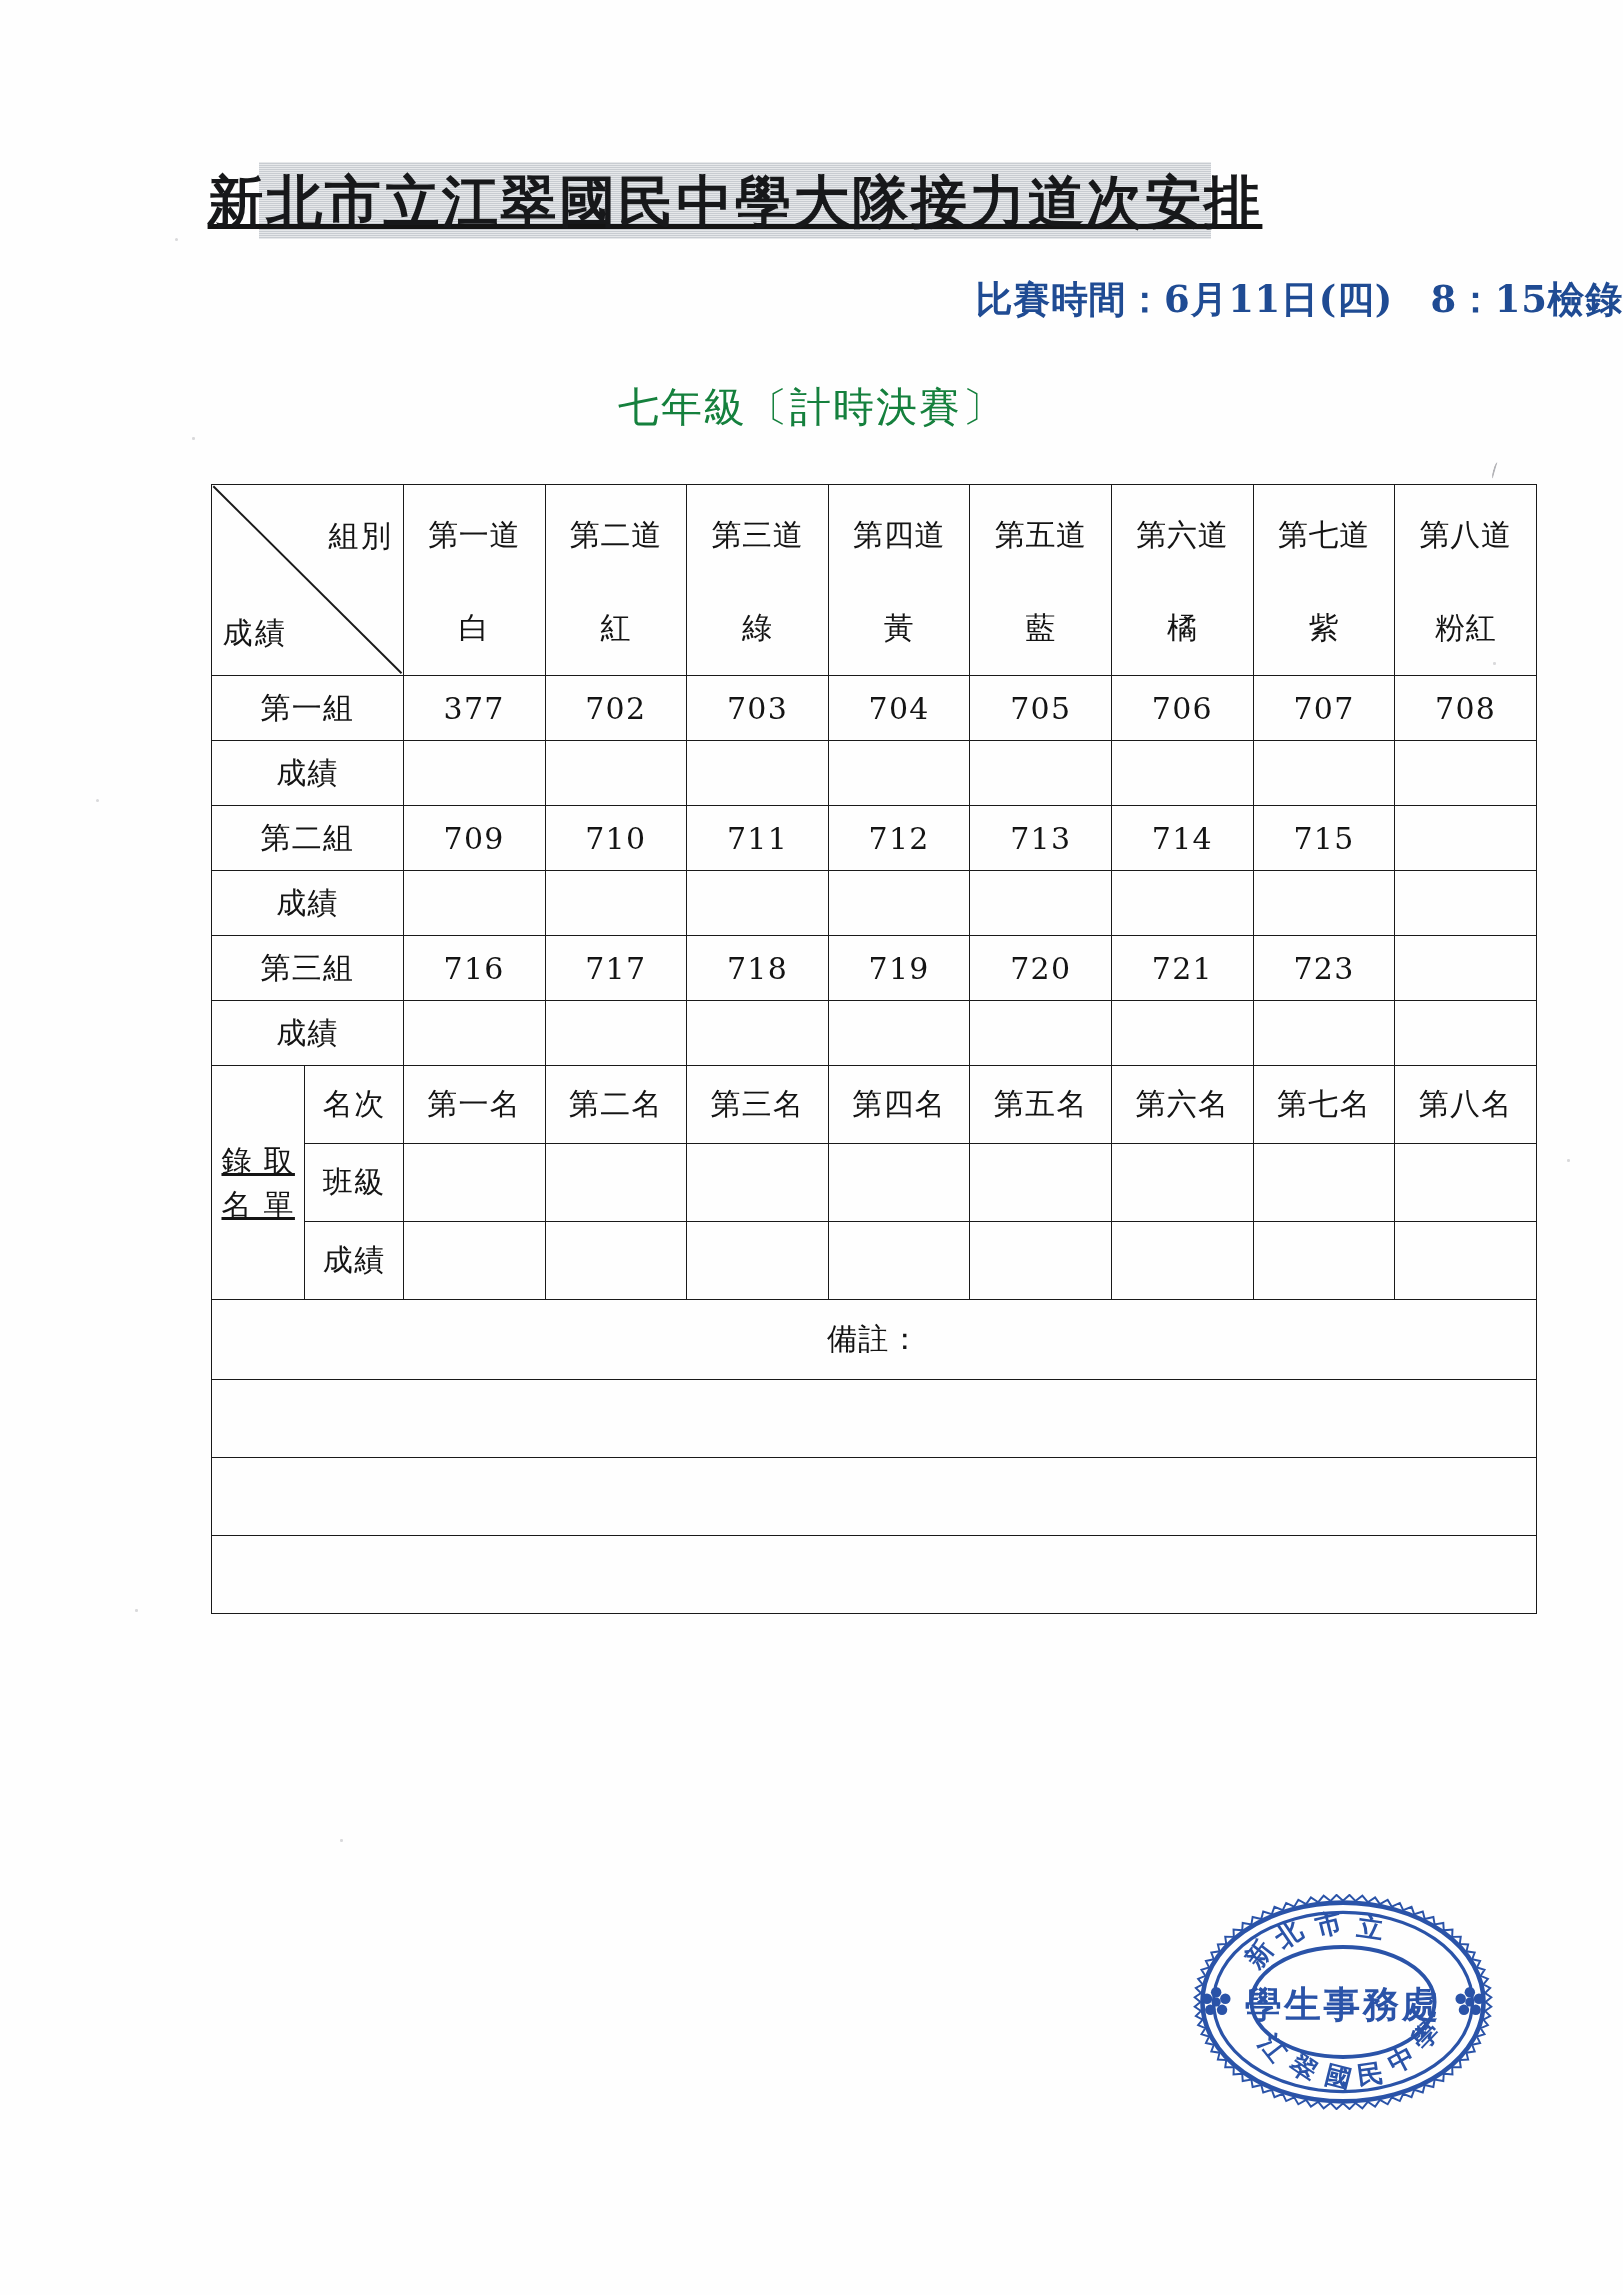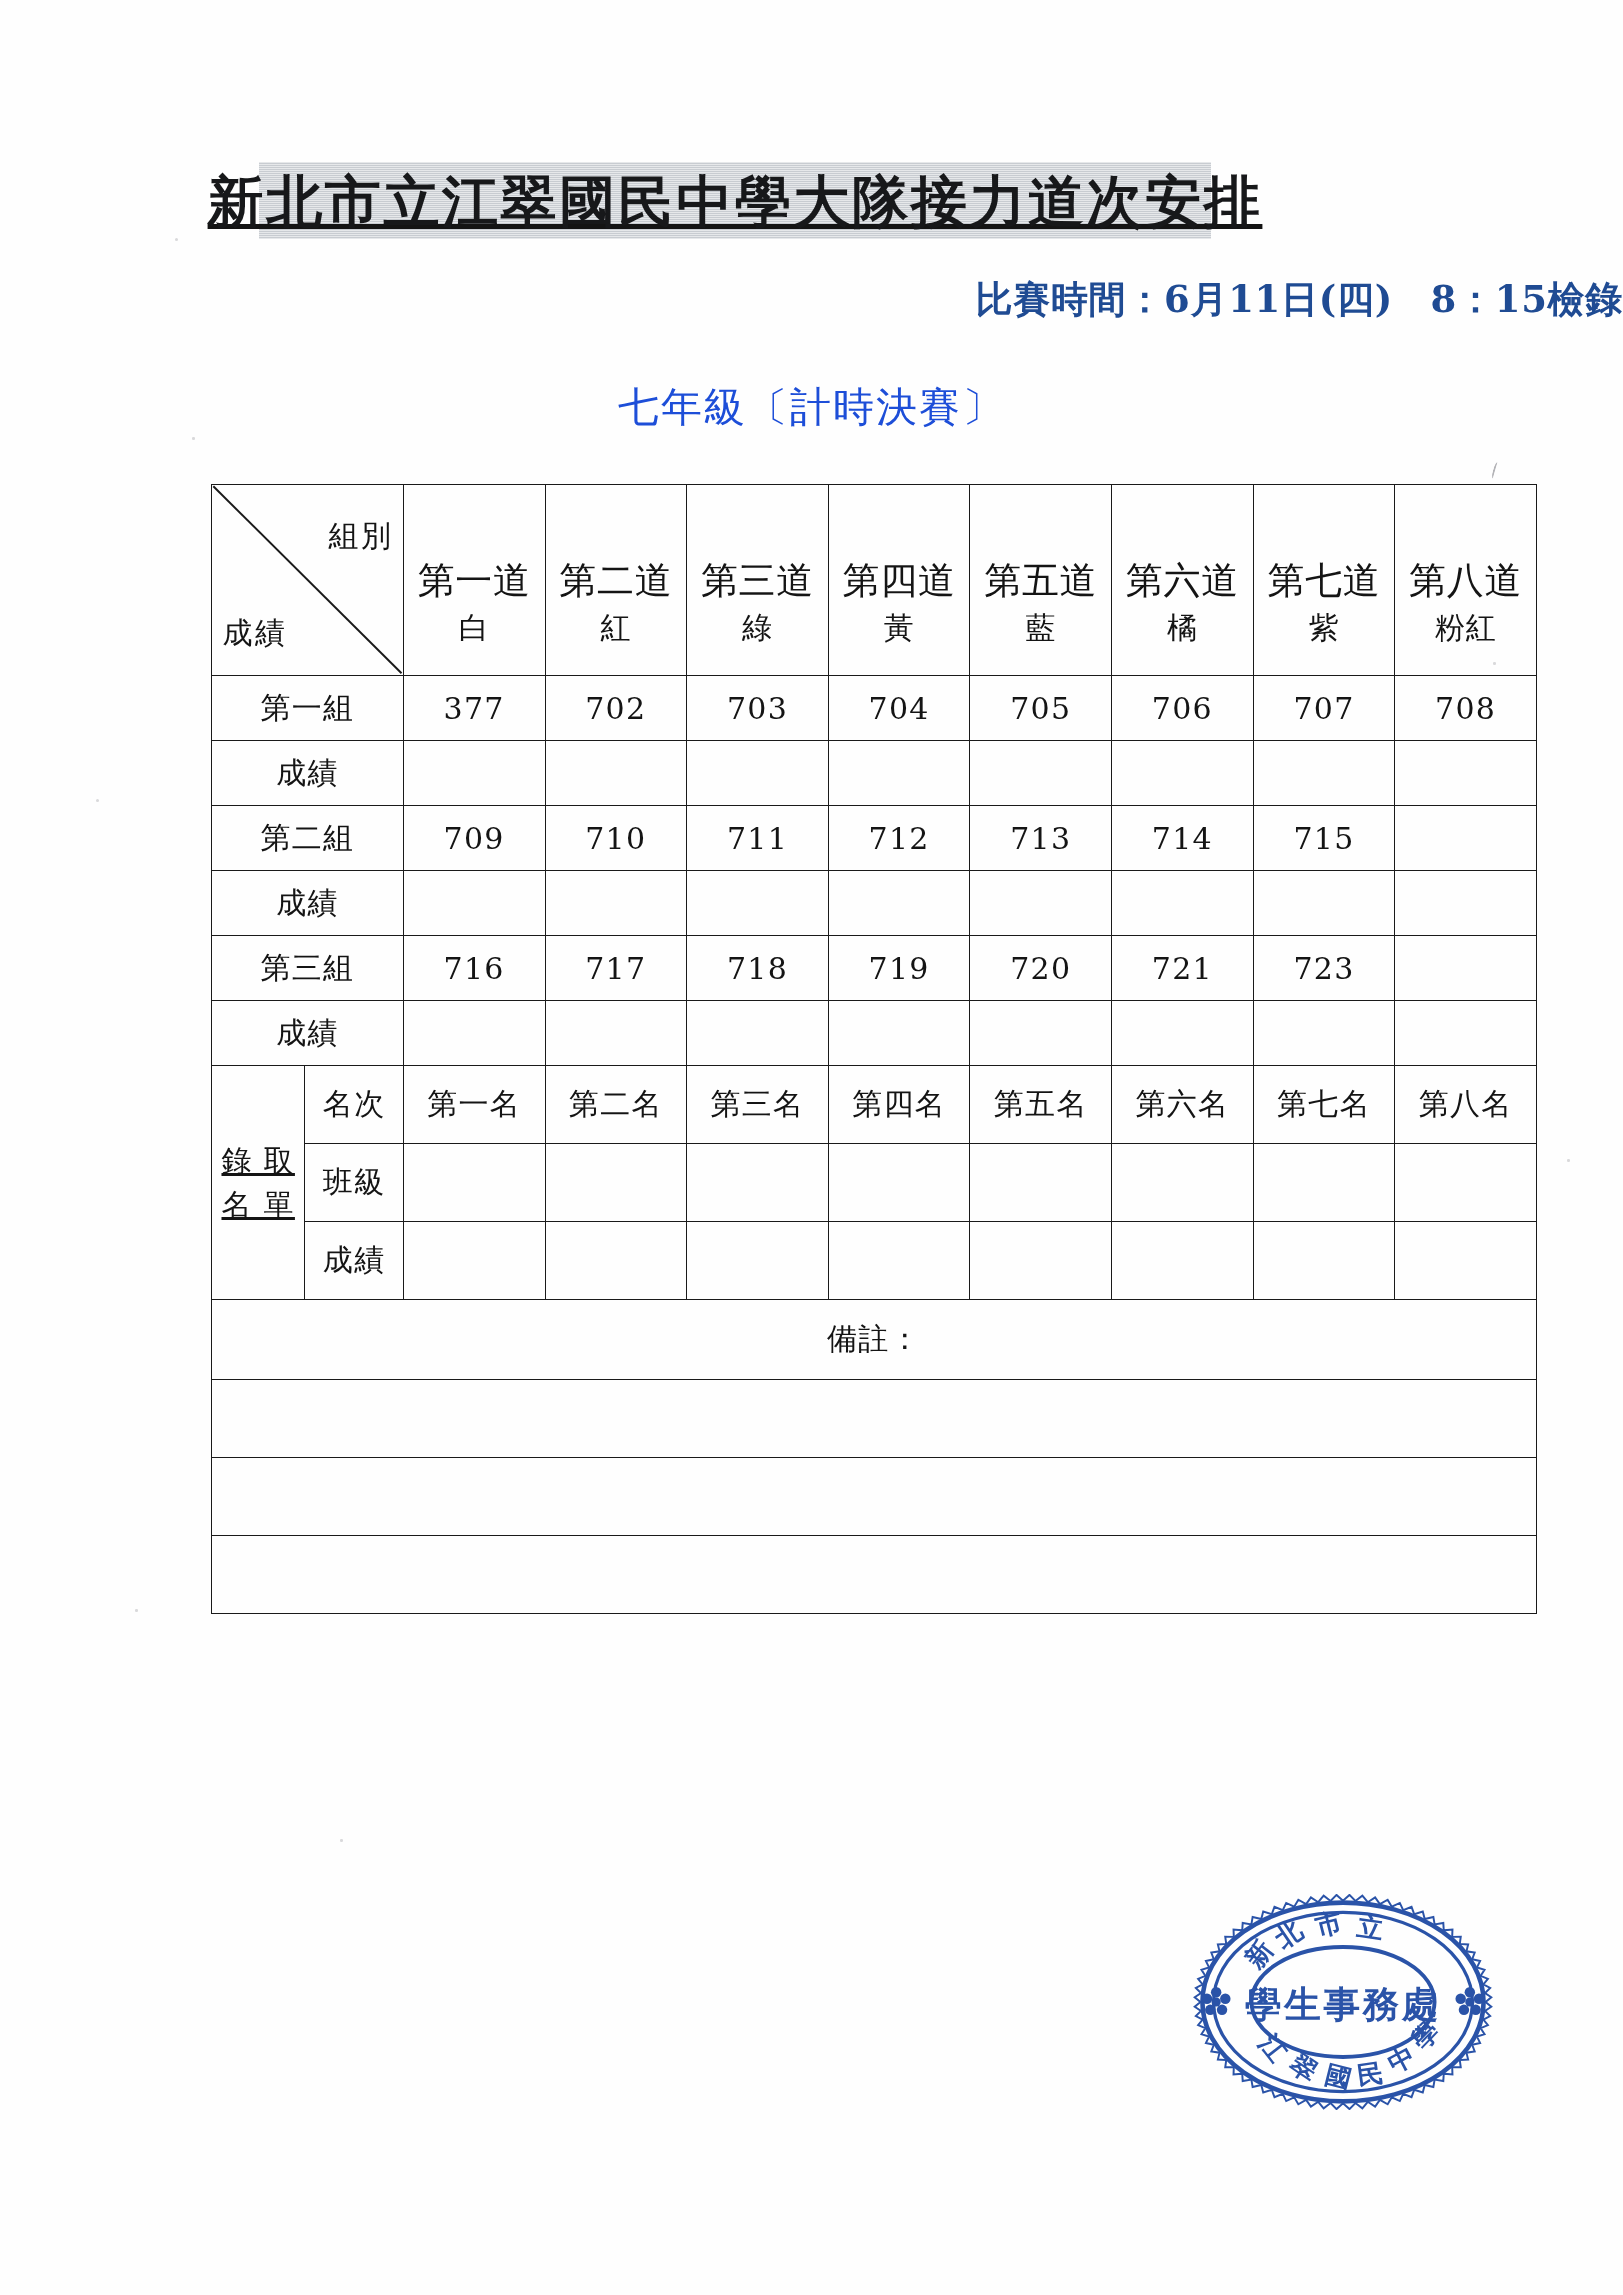--- a/index.html
+++ b/index.html
@@ -75,21 +75,21 @@
   }
 
   
   .gradeline {
     position: absolute;
     left: 0;
     top: 380px;
     width: 1623px;
     text-align: center;
     font-size: 41px;
-    color: #1d4ed8;
+    color: #15803d;
     letter-spacing: 2px;
     white-space: nowrap;
   }
 
   
   .tbl-wrap {
     position: absolute;
     left: 211px;
     top: 484px;
     width: 1286px;
@@ -134,23 +134,22 @@
   }
 
   td.lanehead {
     height: 190px;
     position: relative;
   }
   td.lanehead .ln {
     position: absolute;
     left: 0; right: 0;
     top: 30px;
-    font-size: 37px;
+    font-size: 30px;
     letter-spacing: 0.7px;
-    margin-top: 41px;
   }
   td.lanehead .cl {
     position: absolute;
     left: 0; right: 0;
     bottom: 26px;
     font-size: 30px;
     letter-spacing: 0.7px;
   }
 
   td.rowlabel { height: 64px; font-size: 30px; letter-spacing: 2px; }

